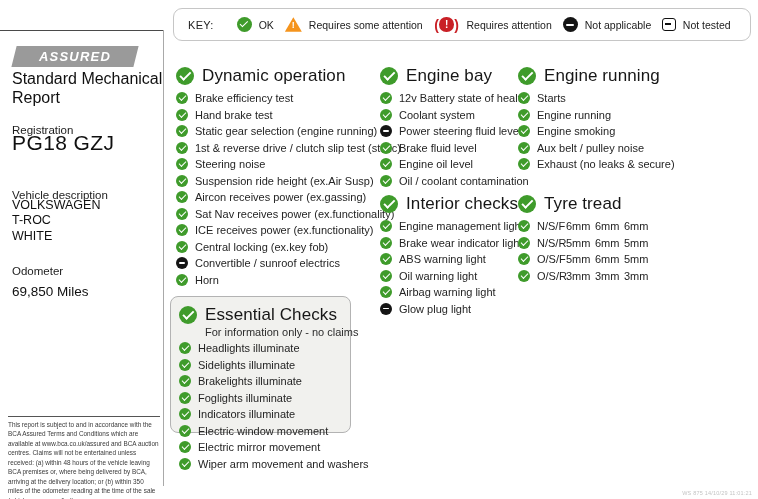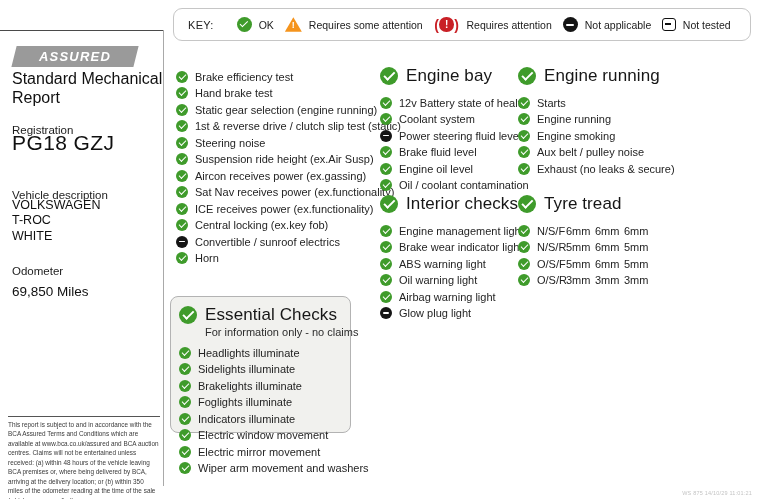--- a/index.html
+++ b/index.html
@@ -66,21 +66,21 @@
   .odo-value { position:absolute; left:12px; top:284px; font-size:13.5px; color:#101010; }
   .disclaimer { position:absolute; left:8px; top:416px; width:152px;
                 border-top:1px solid #555; border-bottom:1px solid #555;
                 padding:3px 0 3px 0; font-size:6.4px; line-height:1.48; color:#3a3a3a; }
   .watermark { position:absolute; right:6px; bottom:3px; font-size:5.5px; color:#c4c4c4; letter-spacing:.2px; }
 
   
   .section { position:absolute; white-space:nowrap; }
   .sec-head { display:flex; align-items:center; margin-bottom:6px; }
   .sec-head .sec-title { font-size:17px; color:#161616; margin-left:8px; letter-spacing:.1px; }
-  .check-row { display:flex; align-items:flex-end; height:16.5px; }
+  .check-row { display:flex; align-items:flex-start; height:16.5px; }
   .check-label { font-size:11px; color:#242424; margin-left:7px; white-space:nowrap; }
 
   .sec-dynamic        { left:176px; top:66px; }
   .sec-engine-bay     { left:380px; top:66px; }
   .sec-interior       { left:380px; top:194px; }
   .sec-engine-running { left:518px; top:66px; }
   .sec-tyre           { left:518px; top:194px; }
 
   
   .essential-box { position:absolute; left:170px; top:296px; width:181px; height:137px;
@@ -146,20 +146,24 @@
     <div>WHITE</div>
   </div>
 
   <div class="fld-label lbl-odo">Odometer</div>
   <div class="odo-value">69,850 Miles</div>
 
   <div class="disclaimer">This report is subject to and in accordance with the BCA Assured Terms and Conditions which are available at www.bca.co.uk/assured and BCA auction centres. Claims will not be entertained unless received: (a) within 48 hours of the vehicle leaving BCA premises or, where being delivered by BCA, arriving at the delivery location; or (b) within 350 miles of the odometer reading at the time of the sale (whichever comes first).</div>
   <div class="watermark">WS 875 14/10/29 11:01:21</div>
 
   <div class="section sec-dynamic">
+    <div class="sec-head">
+      <span class="icon icon-lg i-ok"></span>
+      <span class="sec-title">Dynamic operation</span>
+    </div>
     <div>
         <div class="check-row">
           <span class="icon icon-sm i-ok"></span>
           <span class="check-label">Brake efficiency test</span>
         </div>
         <div class="check-row">
           <span class="icon icon-sm i-ok"></span>
           <span class="check-label">Hand brake test</span>
         </div>
         <div class="check-row">

